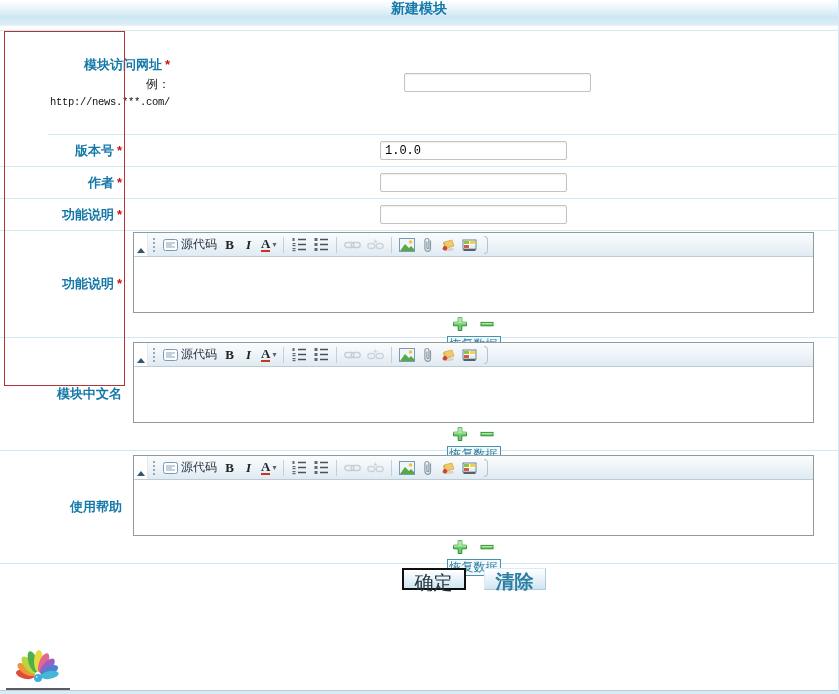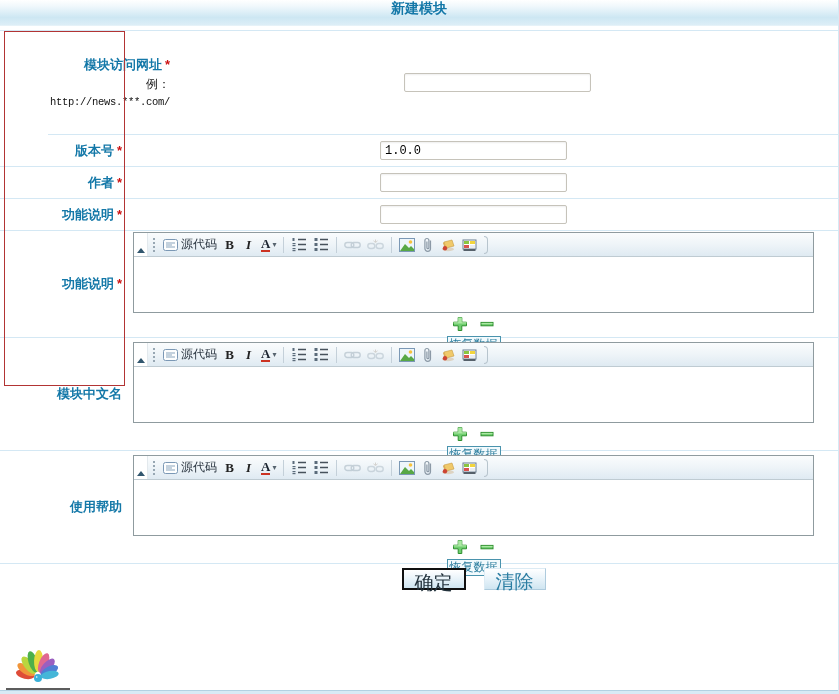--- a/index.html
+++ b/index.html
@@ -74,21 +74,21 @@
   .pm { display:flex; gap:11px; align-items:center; }
   .pm svg { cursor:pointer; }
   .restore-btn { font-size:12px; color:#2b7d9e; border:1px solid #4a93ad; background:#f2fafd;
                  height:17px; line-height:15px; padding:0 2px; cursor:pointer; }
 
   
   .btn { height:22px; font-size:19px; cursor:pointer; font-family:inherit;
          background:linear-gradient(180deg,#ffffff 0%,#eaf4fa 45%,#cfe5f1 100%); }
   .ok-btn { width:64px; border:2px solid #101010; color:#23323c; }
   .clear-btn { width:62px; border:1px solid #aecbdd; border-top-color:#dcebf4;
-               border-left-color:#dcebf4; color:#2b7da2; margin-left:18px; }
+               border-left-color:#dcebf4; color:#2b7da2; margin-left:18px;font-weight:bold; }
 
   
   .footer-strip { position:absolute; left:0; right:0; bottom:0; height:4px;
                   background:#d8eaf5; border-top:1px solid #b3d1e2; }
 
   
   .watermark { position:absolute; left:6px; top:644px; width:64px; }
   .wm-bar { background:rgba(70,70,70,.88); color:#eee; font-size:8px; font-weight:bold;
             text-align:center; letter-spacing:.5px; padding:2px 0; }
 </style>

